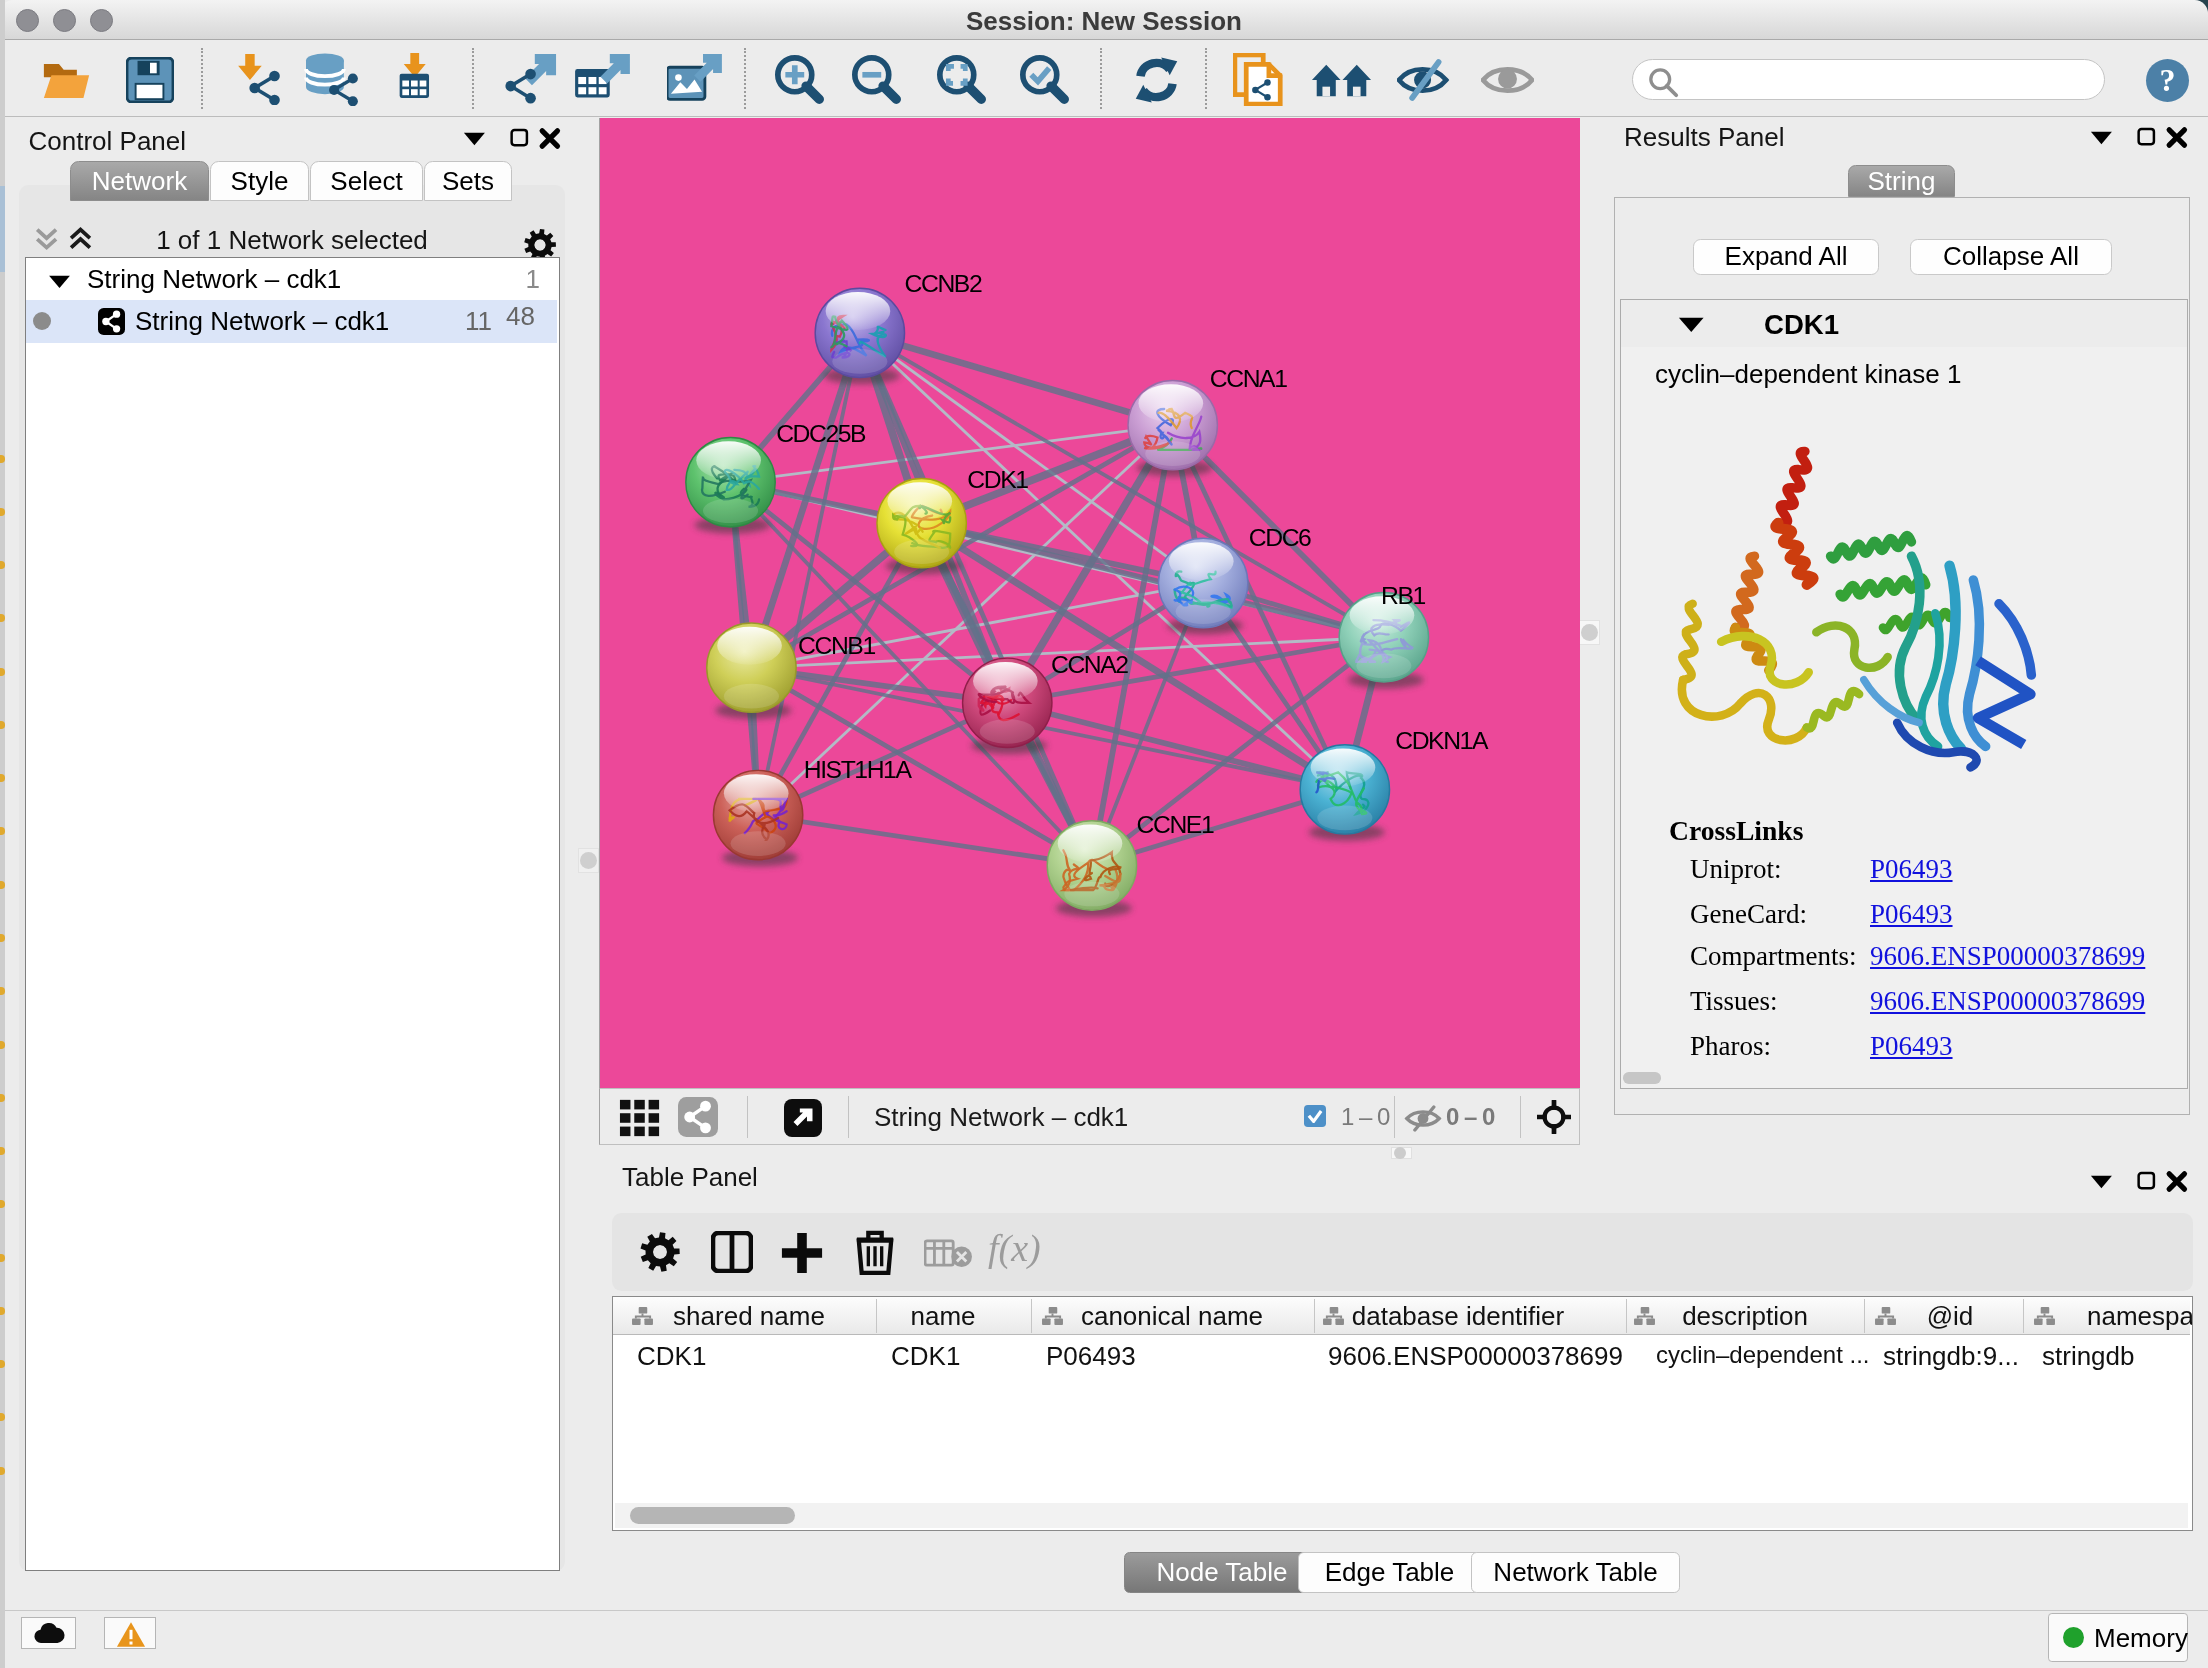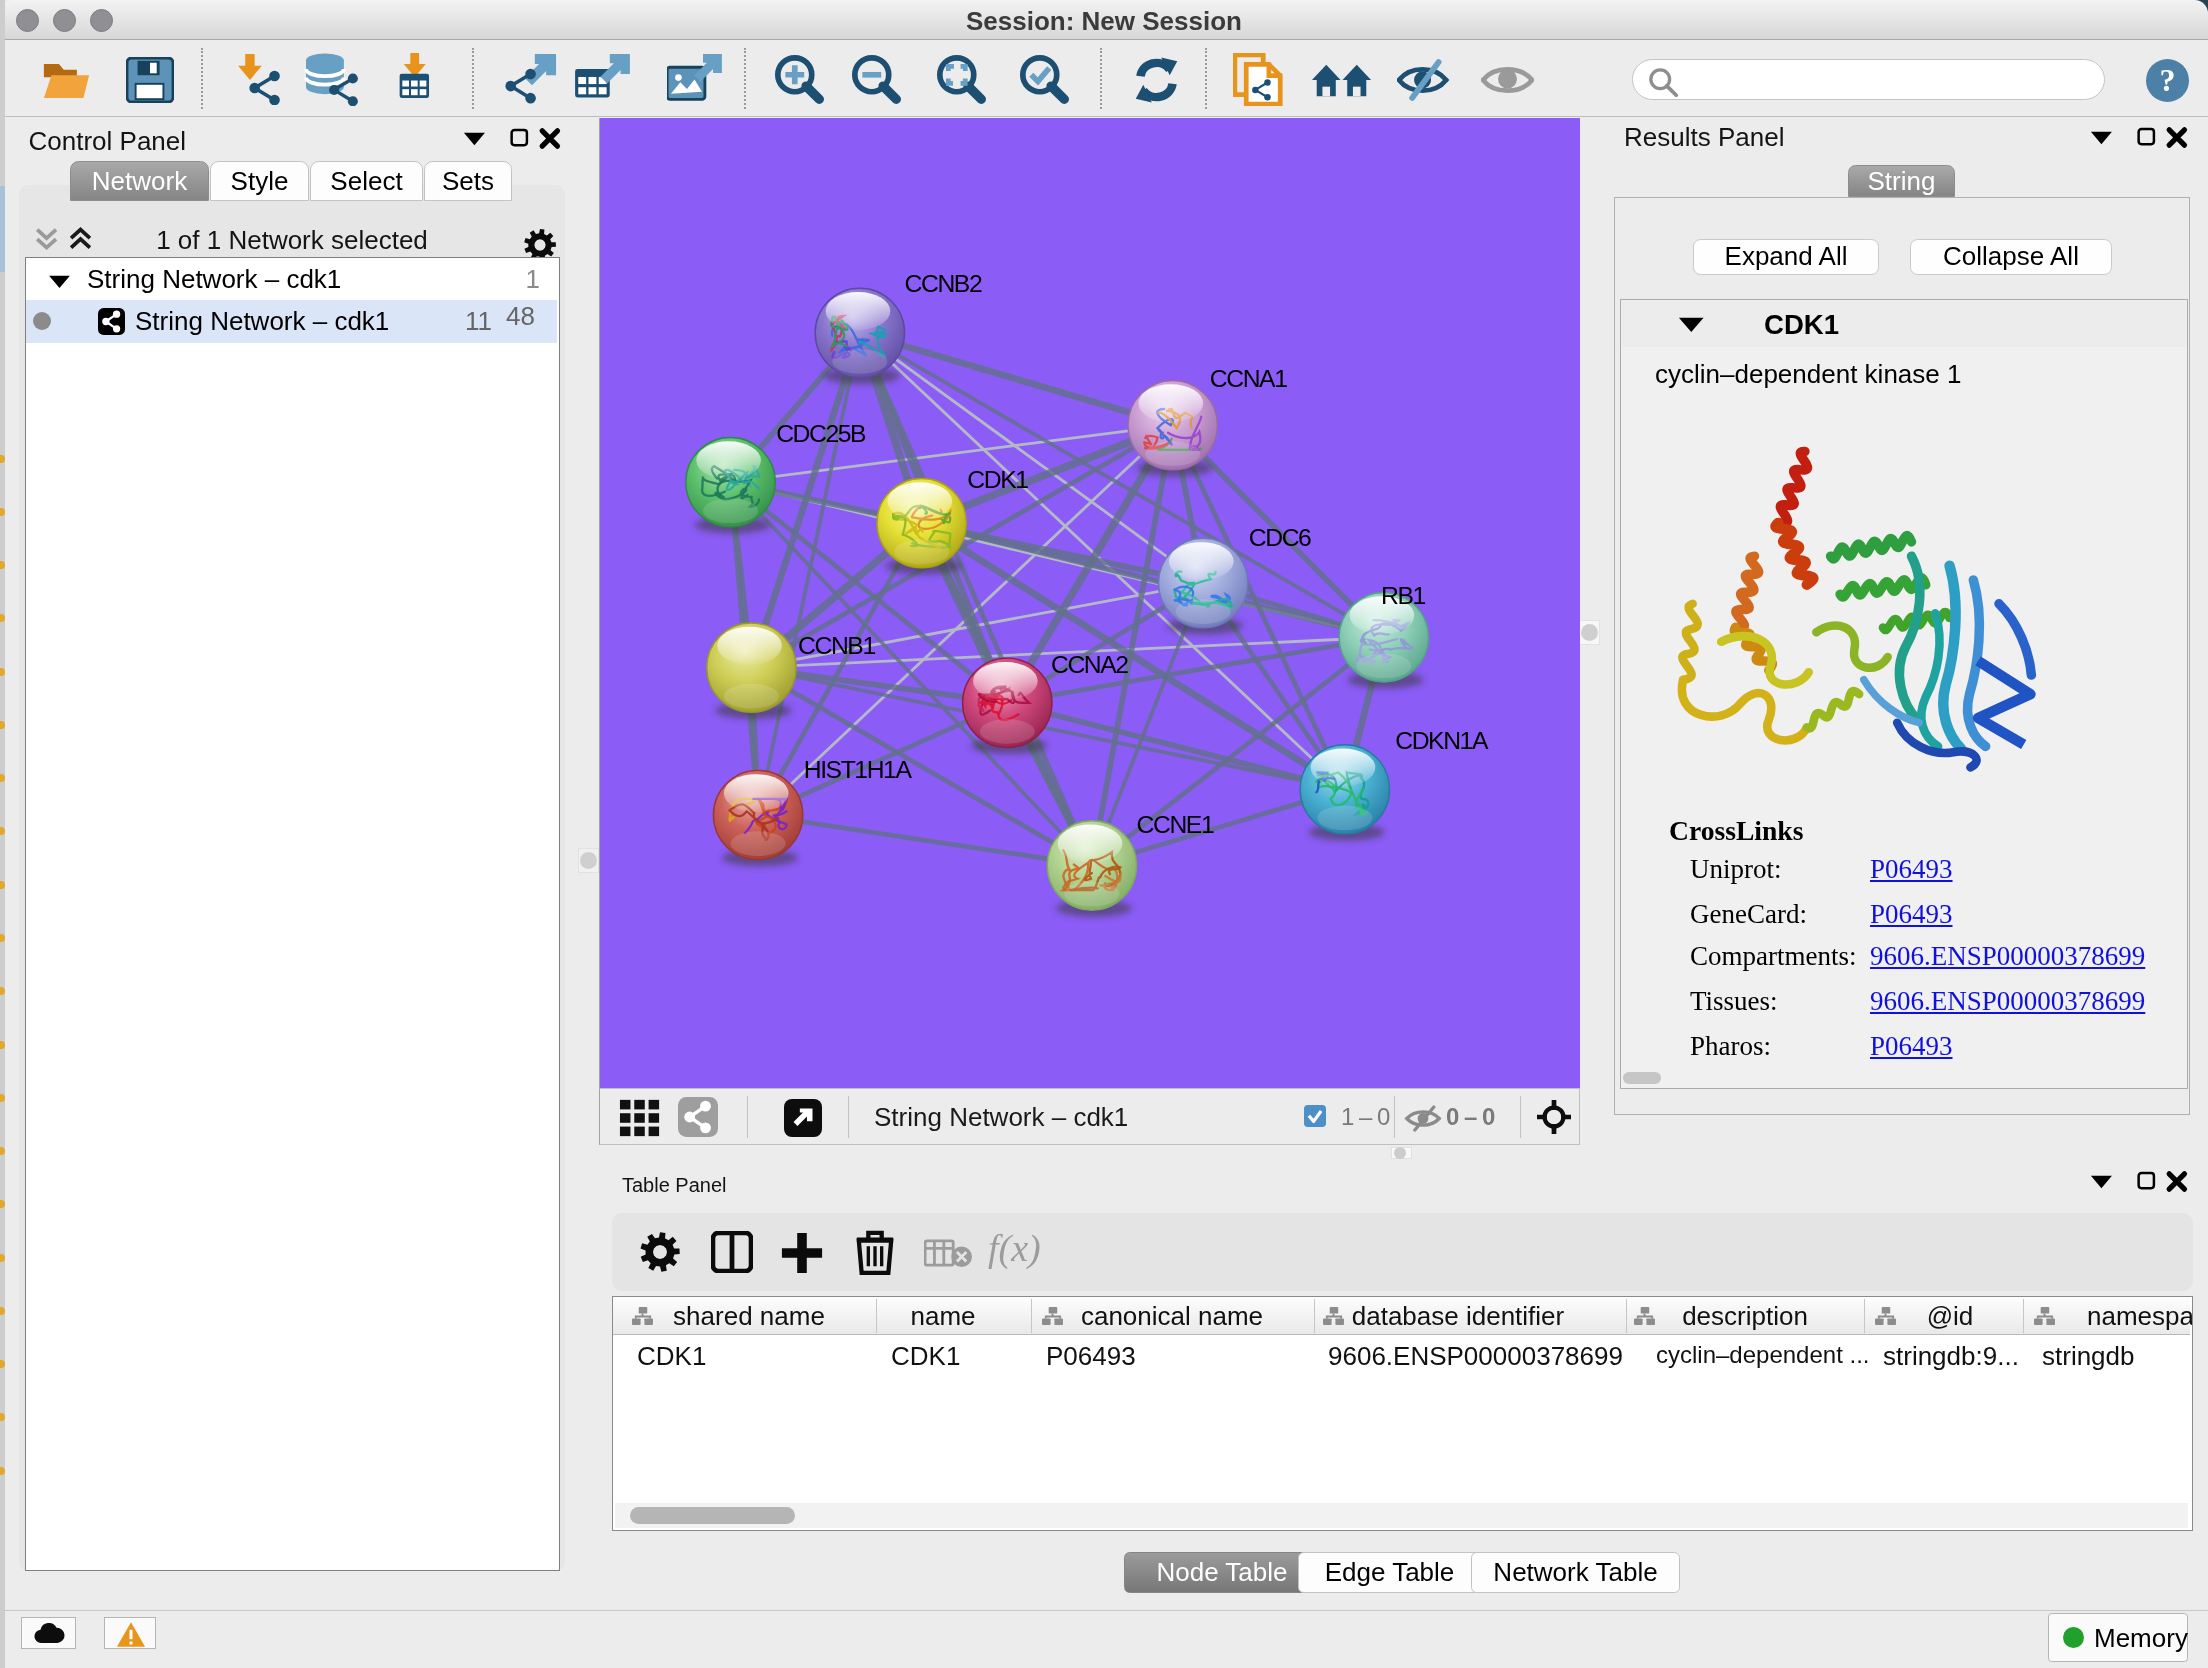--- a/index.html
+++ b/index.html
@@ -12,33 +12,33 @@
 .tsep{position:absolute;top:7.6px;height:61px;width:0;border-left:2.9px dotted #9b9b9b;}
 #search{position:absolute;left:1632px;top:19px;width:473px;height:41px;background:#fff;border:1.9px solid #c4c4c4;border-radius:21px;}
 
 #cp-head{left:28.5px;top:126px;font-size:26px;color:#141414;}
 .tab{position:absolute;height:40px;font-size:26px;text-align:center;border:1px solid #c3c3c3;background:#fdfdfd;color:#000;border-radius:8.6px 8.6px 0 0;line-height:38px;z-index:3;}
 .tabsel{background:linear-gradient(#a9a9a9,#858585);color:#fff;border-color:#8d8d8d;}
 #cp-box{left:19px;top:185px;width:546px;height:1386px;background:#e6e6e6;border-radius:9.5px;z-index:1;}
 #cp-selrow{left:19px;top:224px;width:546px;height:32px;font-size:26px;color:#141414;text-align:center;line-height:32px;z-index:2;}
 #cp-tree{left:25px;top:257px;width:535px;height:1314px;background:#fff;border:1.9px solid #7f7f7f;z-index:2;overflow:hidden;}
 
-#canvas{left:599px;top:118px;width:981px;height:970px;background:#8b5cf6;border-left:1px solid #a2a2a2;z-index:1;}
+#canvas{left:599px;top:118px;width:981px;height:970px;background:#ec4899;border-left:1px solid #a2a2a2;z-index:1;}
 #nettb{left:599px;top:1088px;width:981px;height:57px;background:#ececec;border:1px solid #bfbfbf;border-left:1px solid #a2a2a2;z-index:2;}
 
 #rp-head{left:1624px;top:122px;font-size:26px;color:#141414;}
 #rp-string{left:1848px;top:165px;width:107px;height:32px;border-radius:7.6px 7.6px 0 0;background:linear-gradient(#a9a9a9,#858585);color:#fff;font-size:26px;text-align:center;line-height:31px;border:1px solid #8d8d8d;}
 #rp-box{left:1614px;top:197px;width:576px;height:918px;border:1px solid #b1b1b1;background:#ececec;}
 .btn{position:absolute;background:#fefefe;border:1.9px solid #c9c9c9;border-radius:7.6px;font-size:26px;text-align:center;color:#000;}
 #cdk-head{left:1620px;top:299px;width:568px;height:49px;border:1px solid #ababab;background:#ececec;}
 #cdk-body{left:1620px;top:347px;width:568px;height:742px;border:1px solid #ababab;border-top:none;background:#f0f0f0;}
 .ser{font-family:"Liberation Serif",serif;}
 .lnk{color:#1111dd;text-decoration:underline;font-family:"Liberation Serif",serif;}
 
-#tp-head{left:622px;top:1162px;font-size:20px;color:#141414;margin-top:12px;}
+#tp-head{left:622px;top:1162px;font-size:26px;color:#141414;}
 #tp-toolbox{left:612px;top:1213px;width:1581px;height:78px;background:#e4e4e4;border-radius:9.5px;}
 #tp-table{left:612px;top:1296px;width:1581px;height:235px;background:#fff;border:1.9px solid #8a8a8a;overflow:hidden;}
 #tp-thead{position:absolute;left:0;top:0;width:1577px;height:38px;background:linear-gradient(#fdfdfd,#e9e9e9);border-bottom:1px solid #b9b9b9;}
 .th{position:absolute;top:0;height:38px;font-size:26px;line-height:38px;text-align:center;color:#111;}
 .tico{position:absolute;top:8.6px;width:21px;height:20px;}
 .thd{position:absolute;top:1.9px;height:34px;width:0;border-left:1px solid #c6c6c6;}
 .td{position:absolute;top:44px;font-size:26px;color:#111;}
 #tp-scroll{position:absolute;left:1.9px;bottom:1.9px;width:1573px;height:25px;background:#f2f2f2;}
 #tp-thumb{position:absolute;left:15px;top:3.8px;width:165px;height:17px;border-radius:8.6px;background:#b5b5b5;}
 .btab{position:absolute;top:1552px;height:41px;font-size:26px;text-align:center;line-height:39px;background:#fdfdfd;border:1px solid #c3c3c3;color:#000;border-radius:5.7px;}

